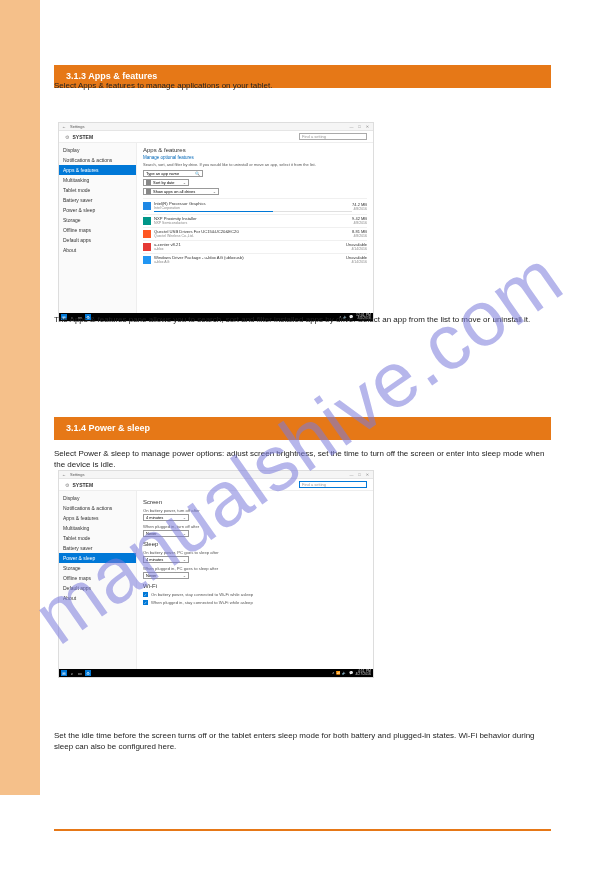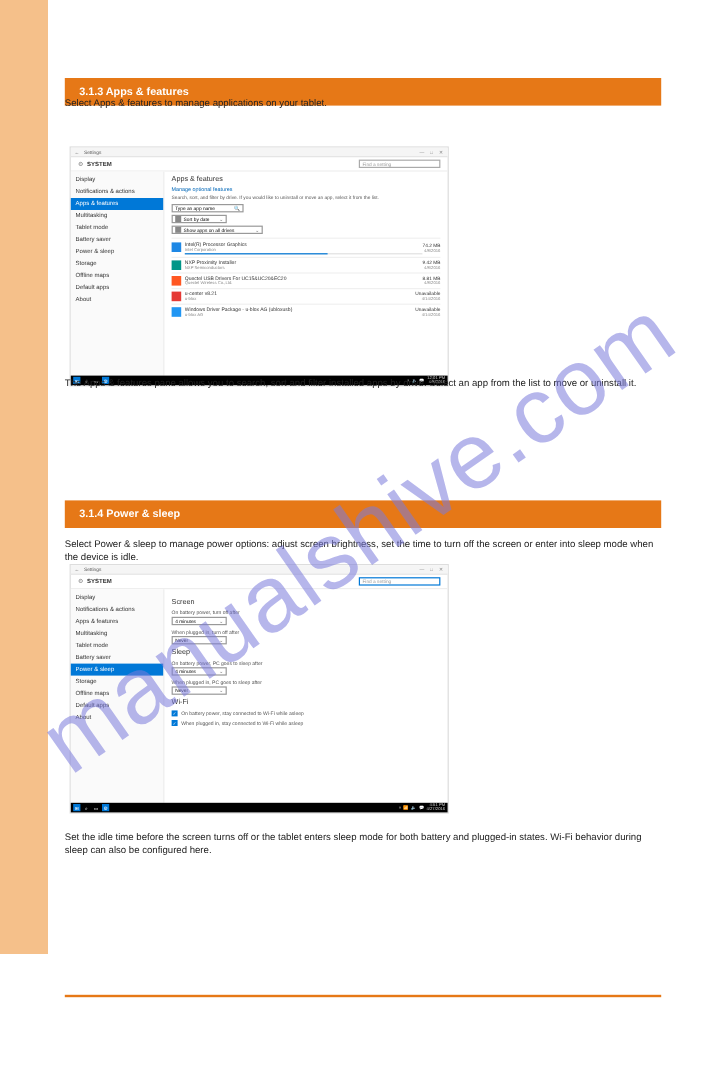--- a/index.html
+++ b/index.html
@@ -215,21 +215,21 @@
   .tb-time { font-size: 3.5px; color: #ccc; text-align: right; line-height: 1; }
   .under-text {
     position: absolute;
     left: 54px;
     width: 497px;
     font-size: 8px;
     color: #222;
     line-height: 1.4;
   }
   .under1 { top: 314px; }
-  .under2 { top: 692px; }
+  .under2 { top: 730px; }
   .footer-line {
     position: absolute;
     left: 54px;
     bottom: 62px;
     width: 497px;
     height: 2px;
     background: #e67817;
   }
   .ic-blue { background: #1e88e5; }
   .ic-teal { background: #009688; }

